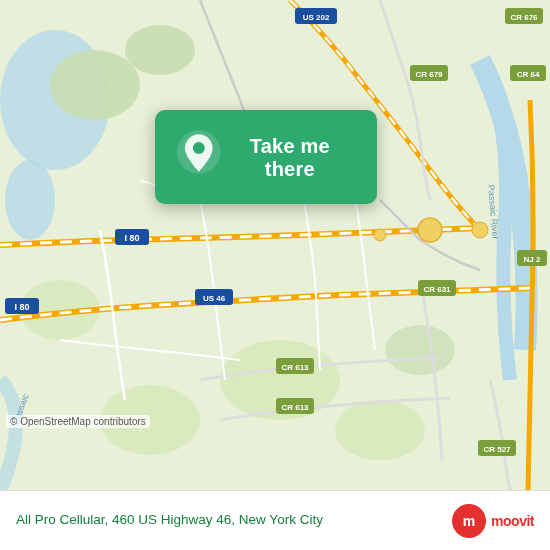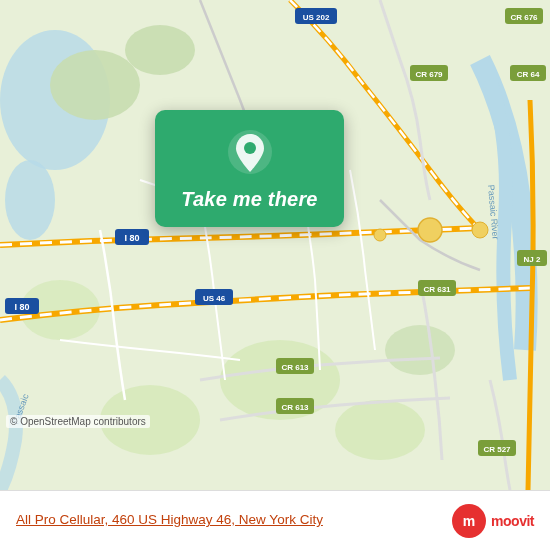--- a/index.html
+++ b/index.html
@@ -25,31 +25,29 @@
       height: 100%;
       position: absolute;
       top: 0; left: 0;
     }
 
     
     #popup-card {
       position: absolute;
       top: 110px;
       left: 155px;
-      width: 189px;
+      width: 222px;
       background: #2eaa6e;
       border-radius: 10px;
       display: flex;
-      flex-direction: column;
       align-items: center;
       padding: 18px 20px 16px 20px;
       box-shadow: 0 4px 16px rgba(0,0,0,0.3);
       cursor: pointer;
       z-index: 10;
-      font-style: italic;
     }
 
     #pin-icon {
       width: 48px;
       height: 48px;
       margin-bottom: 12px;
     }
 
     #take-me-there-label {
       color: #fff;
@@ -69,24 +67,23 @@
       padding: 0 16px;
       border-top: 1px solid #ddd;
       position: absolute;
       bottom: 0; left: 0;
       z-index: 20;
     }
 
     #location-text {
       flex: 1;
       font-size: 13.5px;
-      color: #c2410c;
+      color: #15803d;
       font-weight: 400;
       line-height: 1.4;
-      text-decoration: underline;
     }
 
     #moovit-logo {
       display: flex;
       align-items: center;
       gap: 4px;
       flex-shrink: 0;
     }
 
     #moovit-icon {

